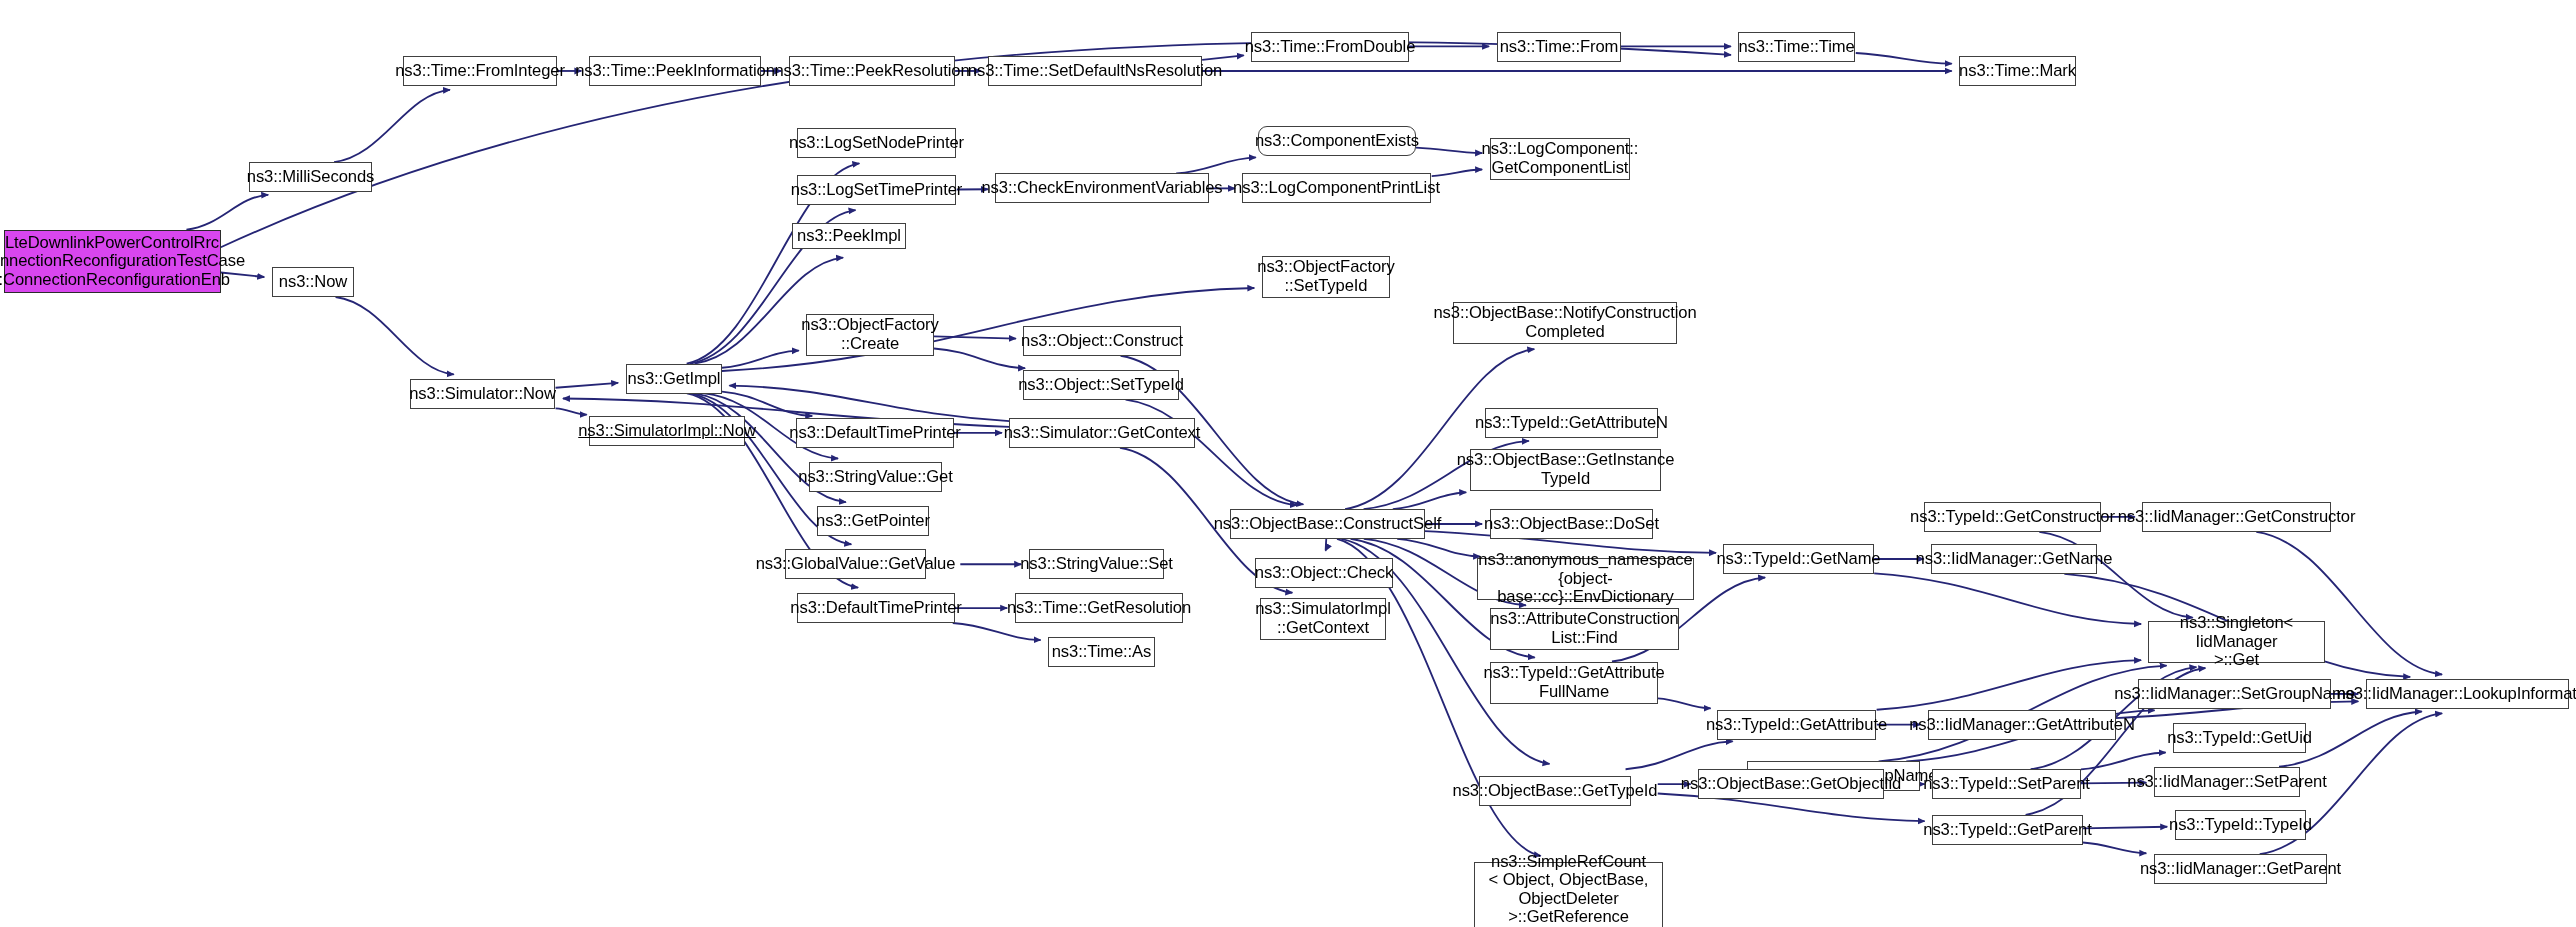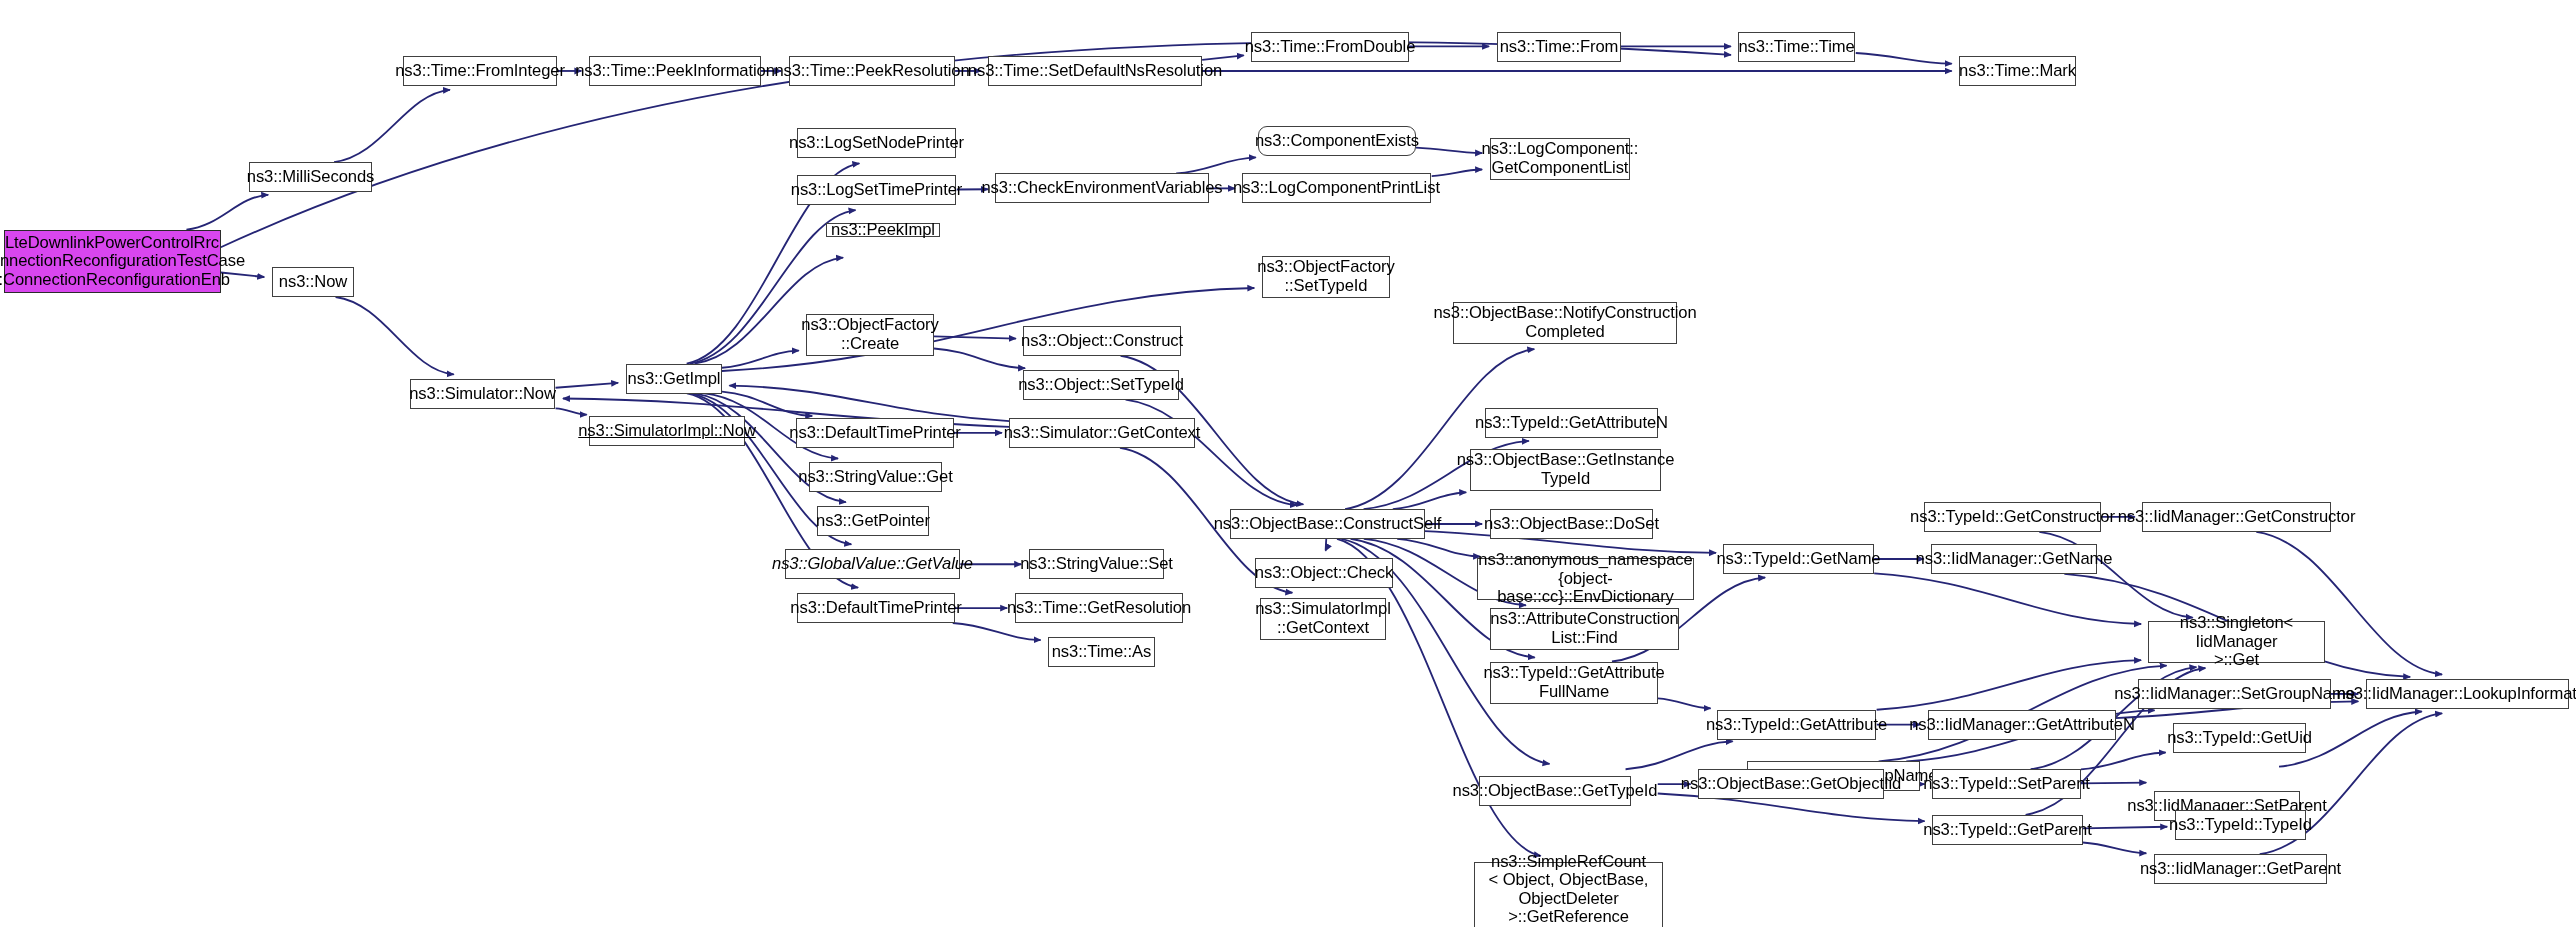--- a/index.html
+++ b/index.html
@@ -135,35 +135,35 @@
       <div class="node" style="left: 403px; top: 56px; width: 154px; height: 30px;">ns3::Time::FromInteger</div>
       <div class="node" style="left: 589px; top: 56px; width: 172px; height: 30px;">ns3::Time::PeekInformation</div>
       <div class="node" style="left: 789px; top: 56px; width: 166px; height: 30px;">ns3::Time::PeekResolution</div>
       <div class="node" style="left: 988px; top: 56px; width: 214px; height: 30px;">ns3::Time::SetDefaultNsResolution</div>
       <div class="node" style="left: 1251px; top: 32px; width: 158px; height: 30px;">ns3::Time::FromDouble</div>
       <div class="node" style="left: 1497px; top: 32px; width: 124px; height: 30px;">ns3::Time::From</div>
       <div class="node" style="left: 1738px; top: 32px; width: 117px; height: 30px;">ns3::Time::Time</div>
       <div class="node" style="left: 1959px; top: 56px; width: 117px; height: 30px;">ns3::Time::Mark</div>
       <div class="node" style="left: 797px; top: 128px; width: 159px; height: 30px;">ns3::LogSetNodePrinter</div>
       <div class="node" style="left: 797px; top: 175px; width: 159px; height: 30px;">ns3::LogSetTimePrinter</div>
-      <div class="node" style="left: 826px; top: 223px; width: 114px; height: 14px;">ns3::PeekImpl</div>
+      <div class="node" style="left: 792px; top: 223px; width: 114px; height: 26px;">ns3::PeekImpl</div>
       <div class="node" style="left: 995px; top: 173px; width: 214px; height: 30px;">ns3::CheckEnvironmentVariables</div>
       <div class="node" style="left: 1258px; top: 126px; width: 158px; height: 30px; border-radius: 9px;">ns3::ComponentExists</div>
       <div class="node" style="left: 1242px; top: 173px; width: 189px; height: 30px;">ns3::LogComponentPrintList</div>
       <div class="node" style="left: 1490px; top: 138px; width: 140px; height: 42px;">ns3::LogComponent::
 GetComponentList</div>
       <div class="node" style="left: 410px; top: 379px; width: 145px; height: 30px;">ns3::Simulator::Now</div>
       <div class="node" style="left: 626px; top: 364px; width: 96px; height: 30px;">ns3::GetImpl</div>
       <div class="node" style="left: 589px; top: 416px; width: 156px; height: 30px; text-decoration: underline;">ns3::SimulatorImpl::Now</div>
       <div class="node" style="left: 806px; top: 314px; width: 128px; height: 42px;">ns3::ObjectFactory
 ::Create</div>
       <div class="node" style="left: 796px; top: 418px; width: 158px; height: 30px;">ns3::DefaultTimePrinter</div>
       <div class="node" style="left: 809px; top: 462px; width: 133px; height: 30px;">ns3::StringValue::Get</div>
       <div class="node" style="left: 817px; top: 506px; width: 112px; height: 30px;">ns3::GetPointer</div>
-      <div class="node" style="left: 785px; top: 549px; width: 175px; height: 30px; font-style: italic;">ns3::GlobalValue::GetValue</div>
+      <div class="node" style="left: 785px; top: 549px; width: 141px; height: 30px;">ns3::GlobalValue::GetValue</div>
       <div class="node" style="left: 797px; top: 593px; width: 158px; height: 30px;">ns3::DefaultTimePrinter</div>
       <div class="node" style="left: 1023px; top: 326px; width: 158px; height: 30px;">ns3::Object::Construct</div>
       <div class="node" style="left: 1023px; top: 370px; width: 156px; height: 30px;">ns3::Object::SetTypeId</div>
       <div class="node" style="left: 1009px; top: 418px; width: 186px; height: 30px;">ns3::Simulator::GetContext</div>
       <div class="node" style="left: 1029px; top: 549px; width: 135px; height: 30px;">ns3::StringValue::Set</div>
       <div class="node" style="left: 1015px; top: 593px; width: 168px; height: 30px;">ns3::Time::GetResolution</div>
       <div class="node" style="left: 1048px; top: 637px; width: 107px; height: 30px;">ns3::Time::As</div>
       <div class="node" style="left: 1262px; top: 256px; width: 128px; height: 42px;">ns3::ObjectFactory
 ::SetTypeId</div>
       <div class="node" style="left: 1230px; top: 509px; width: 195px; height: 30px;">ns3::ObjectBase::ConstructSelf</div>
@@ -194,19 +194,19 @@
       <div class="node" style="left: 1928px; top: 710px; width: 188px; height: 30px;">ns3::IidManager::GetAttributeN</div>
       <div class="node" style="left: 1747px; top: 761px; width: 173px; height: 30px;">ns3::TypeId::SetGroupName</div>
       <div class="node" style="left: 1698px; top: 769px; width: 186px; height: 30px;">ns3::ObjectBase::GetObjectIid</div>
       <div class="node" style="left: 1932px; top: 769px; width: 149px; height: 30px;">ns3::TypeId::SetParent</div>
       <div class="node" style="left: 1932px; top: 815px; width: 151px; height: 30px;">ns3::TypeId::GetParent</div>
       <div class="node" style="left: 2148px; top: 621px; width: 177px; height: 42px;">ns3::Singleton&lt; IidManager
 &gt;::Get</div>
       <div class="node" style="left: 2142px; top: 502px; width: 189px; height: 30px;">ns3::IidManager::GetConstructor</div>
       <div class="node" style="left: 2138px; top: 679px; width: 193px; height: 30px;">ns3::IidManager::SetGroupName</div>
       <div class="node" style="left: 2173px; top: 723px; width: 133px; height: 30px;">ns3::TypeId::GetUid</div>
-      <div class="node" style="left: 2154px; top: 767px; width: 146px; height: 30px; margin-top: 24px;">ns3::IidManager::SetParent</div>
+      <div class="node" style="left: 2154px; top: 767px; width: 146px; height: 30px;">ns3::IidManager::SetParent</div>
       <div class="node" style="left: 2175px; top: 810px; width: 131px; height: 30px;">ns3::TypeId::TypeId</div>
       <div class="node" style="left: 2154px; top: 854px; width: 173px; height: 30px;">ns3::IidManager::GetParent</div>
       <div class="node" style="left: 2366px; top: 679px; width: 203px; height: 30px;">ns3::IidManager::LookupInformation</div>
     </div>
 </div>
 
 
 </body></html>

